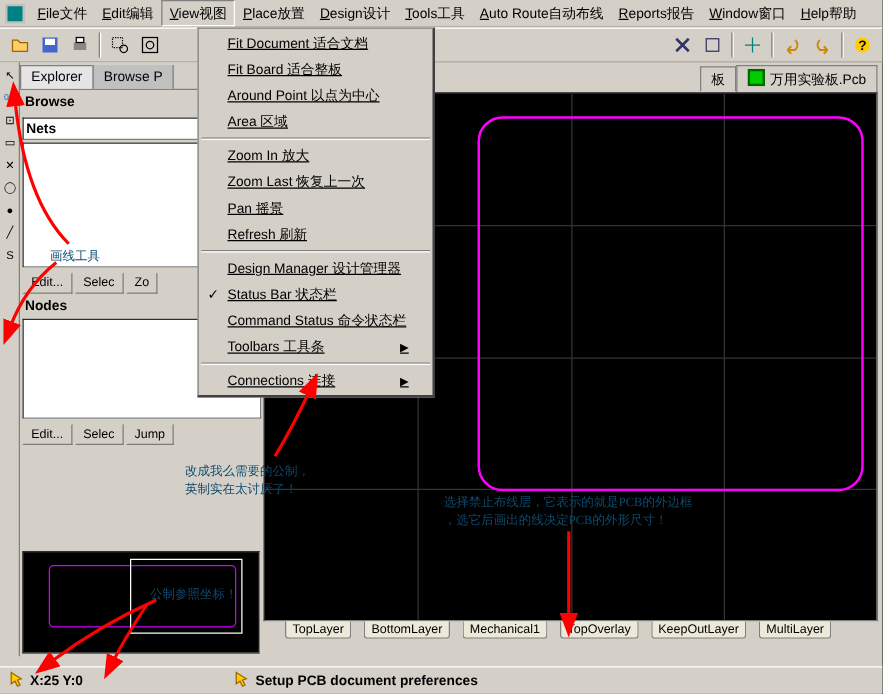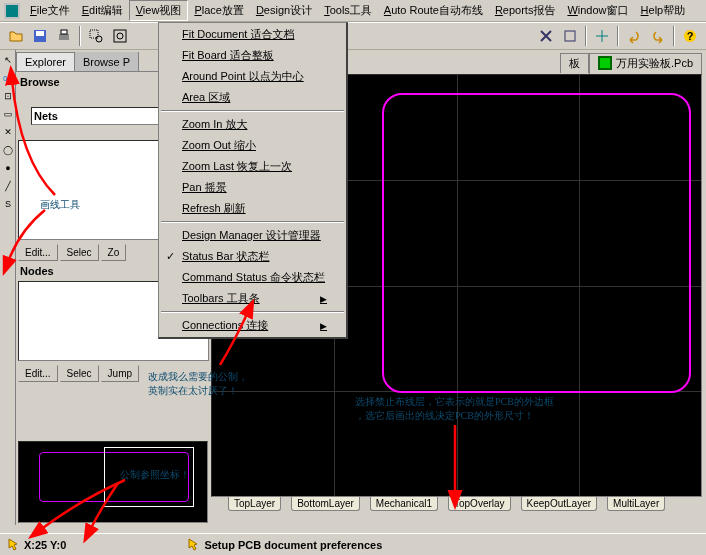--- a/index.html
+++ b/index.html
@@ -134,21 +134,20 @@
     </div>
 </div>
 
 <div class="dropdown">
   <div class="dd-item">Fit Document 适合文档</div>
   <div class="dd-item">Fit Board 适合整板</div>
   <div class="dd-item">Around Point 以点为中心</div>
   <div class="dd-item">Area 区域</div>
   <div class="dd-sep"></div>
   <div class="dd-item">Zoom In 放大</div>
-  <div class="dd-item">Zoom Out 缩小</div>
   <div class="dd-item">Zoom Last 恢复上一次</div>
   <div class="dd-item">Pan 摇景</div>
   <div class="dd-item">Refresh 刷新</div>
   <div class="dd-sep"></div>
   <div class="dd-item">Design Manager 设计管理器</div>
   <div class="dd-item" style="position:relative">
       <span class="dd-check">✓</span>
       <span>Status Bar 状态栏</span>
     </div>
   <div class="dd-item">Command Status 命令状态栏</div>
@@ -174,21 +173,21 @@
   <div class="stbtn">╱</div>
   <div class="stbtn">S</div>
 </div>
 
 <div class="explorer">
   <div class="exp-tabs">
     <div class="exp-tab">Explorer</div>
     <div class="exp-tab inactive">Browse P</div>
   </div>
   <div class="exp-label" style="padding:4px">Browse</div>
-  <div style="background:#fff;border:1px inset #808080;margin:15px;padding:2px;font-weight:bold">Nets</div>
+  <div style="background:#fff;border:1px inset #808080;margin:2px;padding:2px;font-weight:bold">Nets</div>
   <div class="exp-list"></div>
   <div class="exp-btns">
     <div class="exp-btn">Edit...</div>
     <div class="exp-btn">Selec</div>
     <div class="exp-btn">Zo</div>
   </div>
   <div class="exp-label">Nodes</div>
   <div class="exp-list" style="height:80px"></div>
   <div class="exp-btns">
     <div class="exp-btn">Edit...</div>

